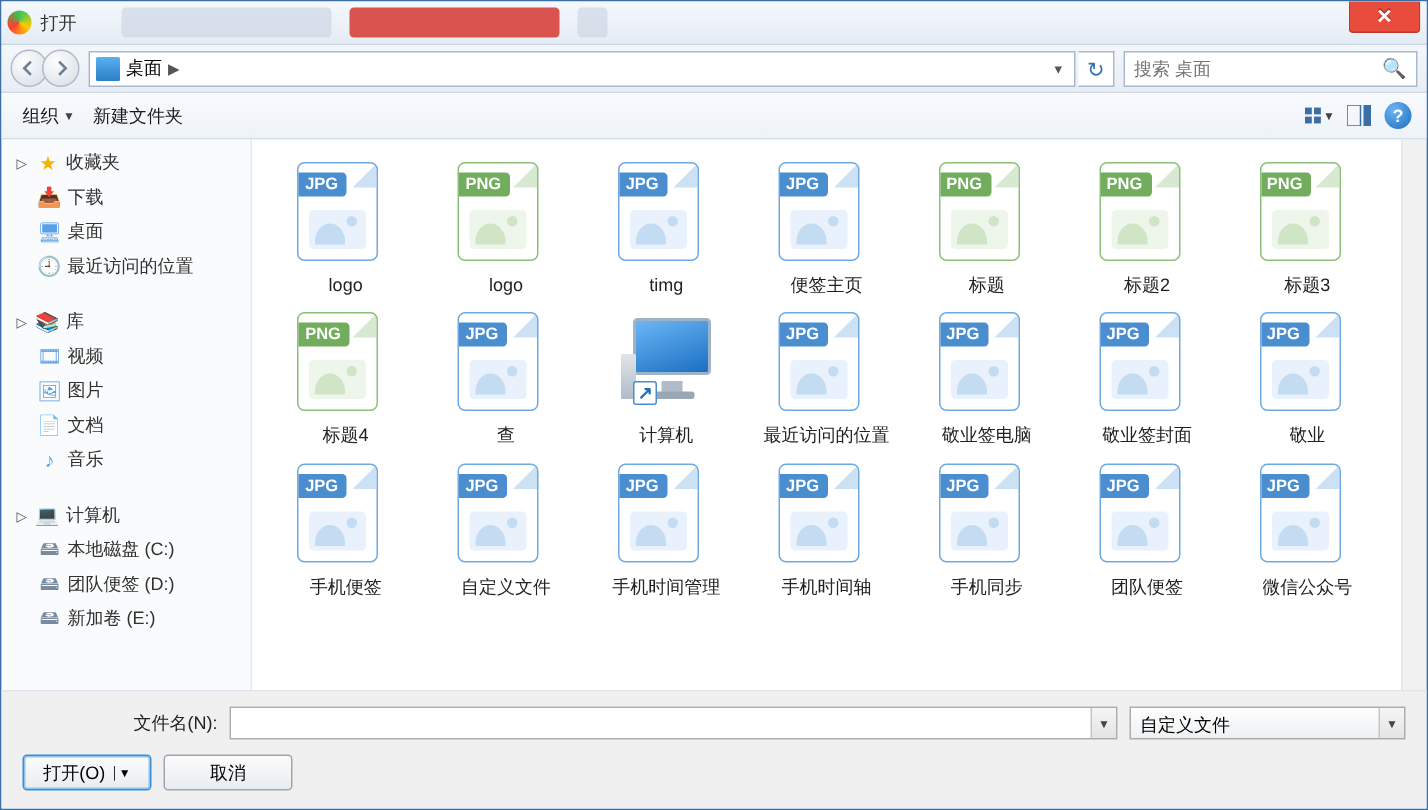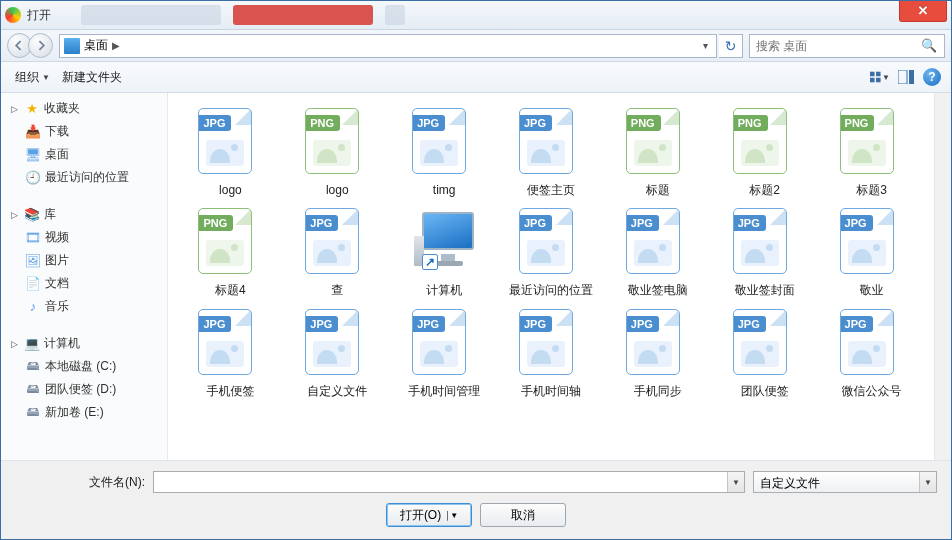--- a/index.html
+++ b/index.html
@@ -71,21 +71,21 @@
 .shortcut { position:absolute; bottom:2px; left:10px; width:16px; height:16px; background:#fff; border:1px solid #4a8ed0; border-radius:2px; display:flex; align-items:center; justify-content:center; color:#1b6ec2; font-size:12px; font-weight:bold;}
 .fname { text-align:center; max-width:100px; line-height:1.2; word-break:break-all; white-space:nowrap; overflow:hidden; text-overflow:ellipsis;}
 .scrollbar-v { width:17px; background:#f1f1f1; border-left:1px solid #e5e5e5;}
 .footer { border-top:1px solid #dfe5ed; background:#f0f0f0; padding:10px 14px 12px; }
 .fn-row { display:flex; align-items:center; gap:8px; margin-bottom:10px;}
 .fn-label { font-size:12px; color:#222; padding-left:74px;}
 .fn-input { flex:1; height:22px; border:1px solid #abadb3; background:#fff; position:relative;}
 .fn-drop { position:absolute; right:0; top:0; bottom:0; width:17px; border-left:1px solid #c5c5c5; background:linear-gradient(#f5f5f5,#e4e4e4); display:flex; align-items:center; justify-content:center; font-size:8px; color:#444;}
 .ft-select { width:184px; height:22px; border:1px solid #abadb3; background:linear-gradient(#fff,#eef0f2); font-size:12px; display:flex; align-items:flex-end; padding:0 6px; position:relative;}
 .ft-select .fn-drop { border-left:1px solid #c5c5c5;}
-.btn-row { display:flex; justify-content:center; gap:8px;}
+.btn-row { display:flex; justify-content:flex-start; gap:8px;}
 .btn { width:86px; height:24px; font-size:12px; border:1px solid #9fa6ae; background:linear-gradient(#fcfcfc,#e9ecef); border-radius:3px; display:flex; align-items:center; justify-content:center; gap:2px;}
 .btn.primary { border-color:#3b8fd6; box-shadow: 0 0 0 1px #8ec4ef inset;}
 .btn-drop { font-size:8px; margin-left:2px;}
 </style>
 </head>
 <body>
 
 <div class="window">
 
   <div class="titlebar">

